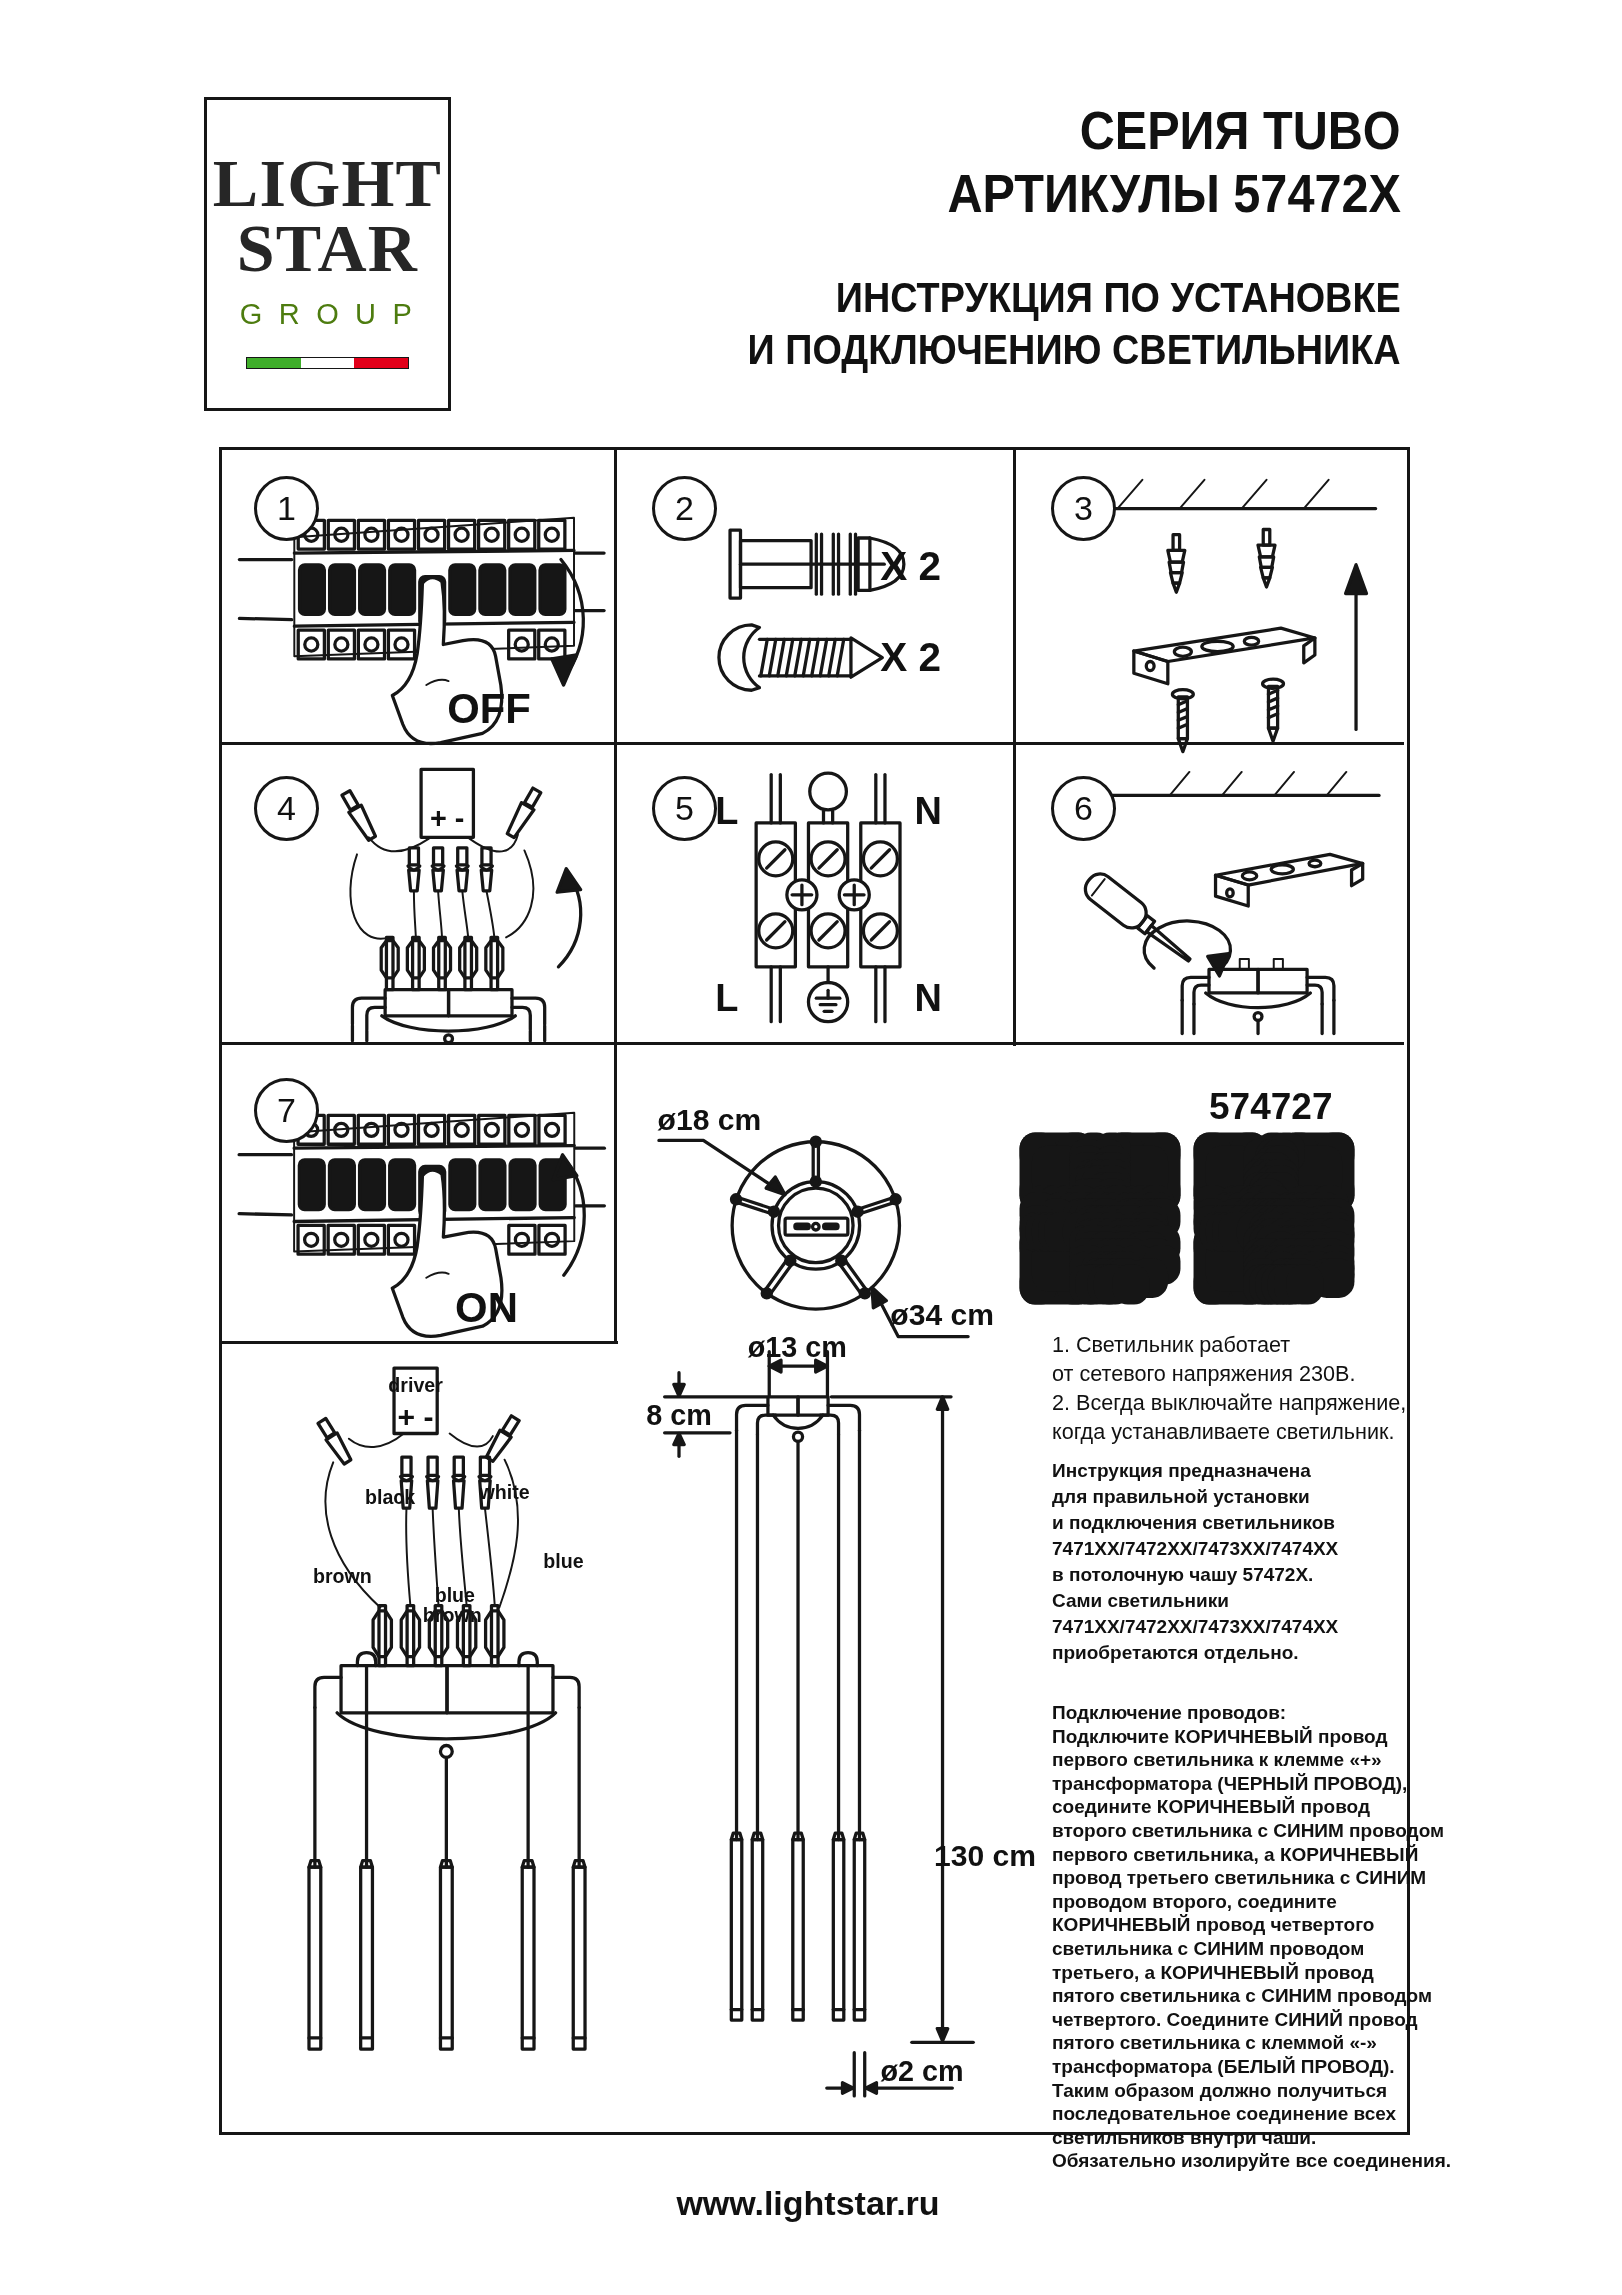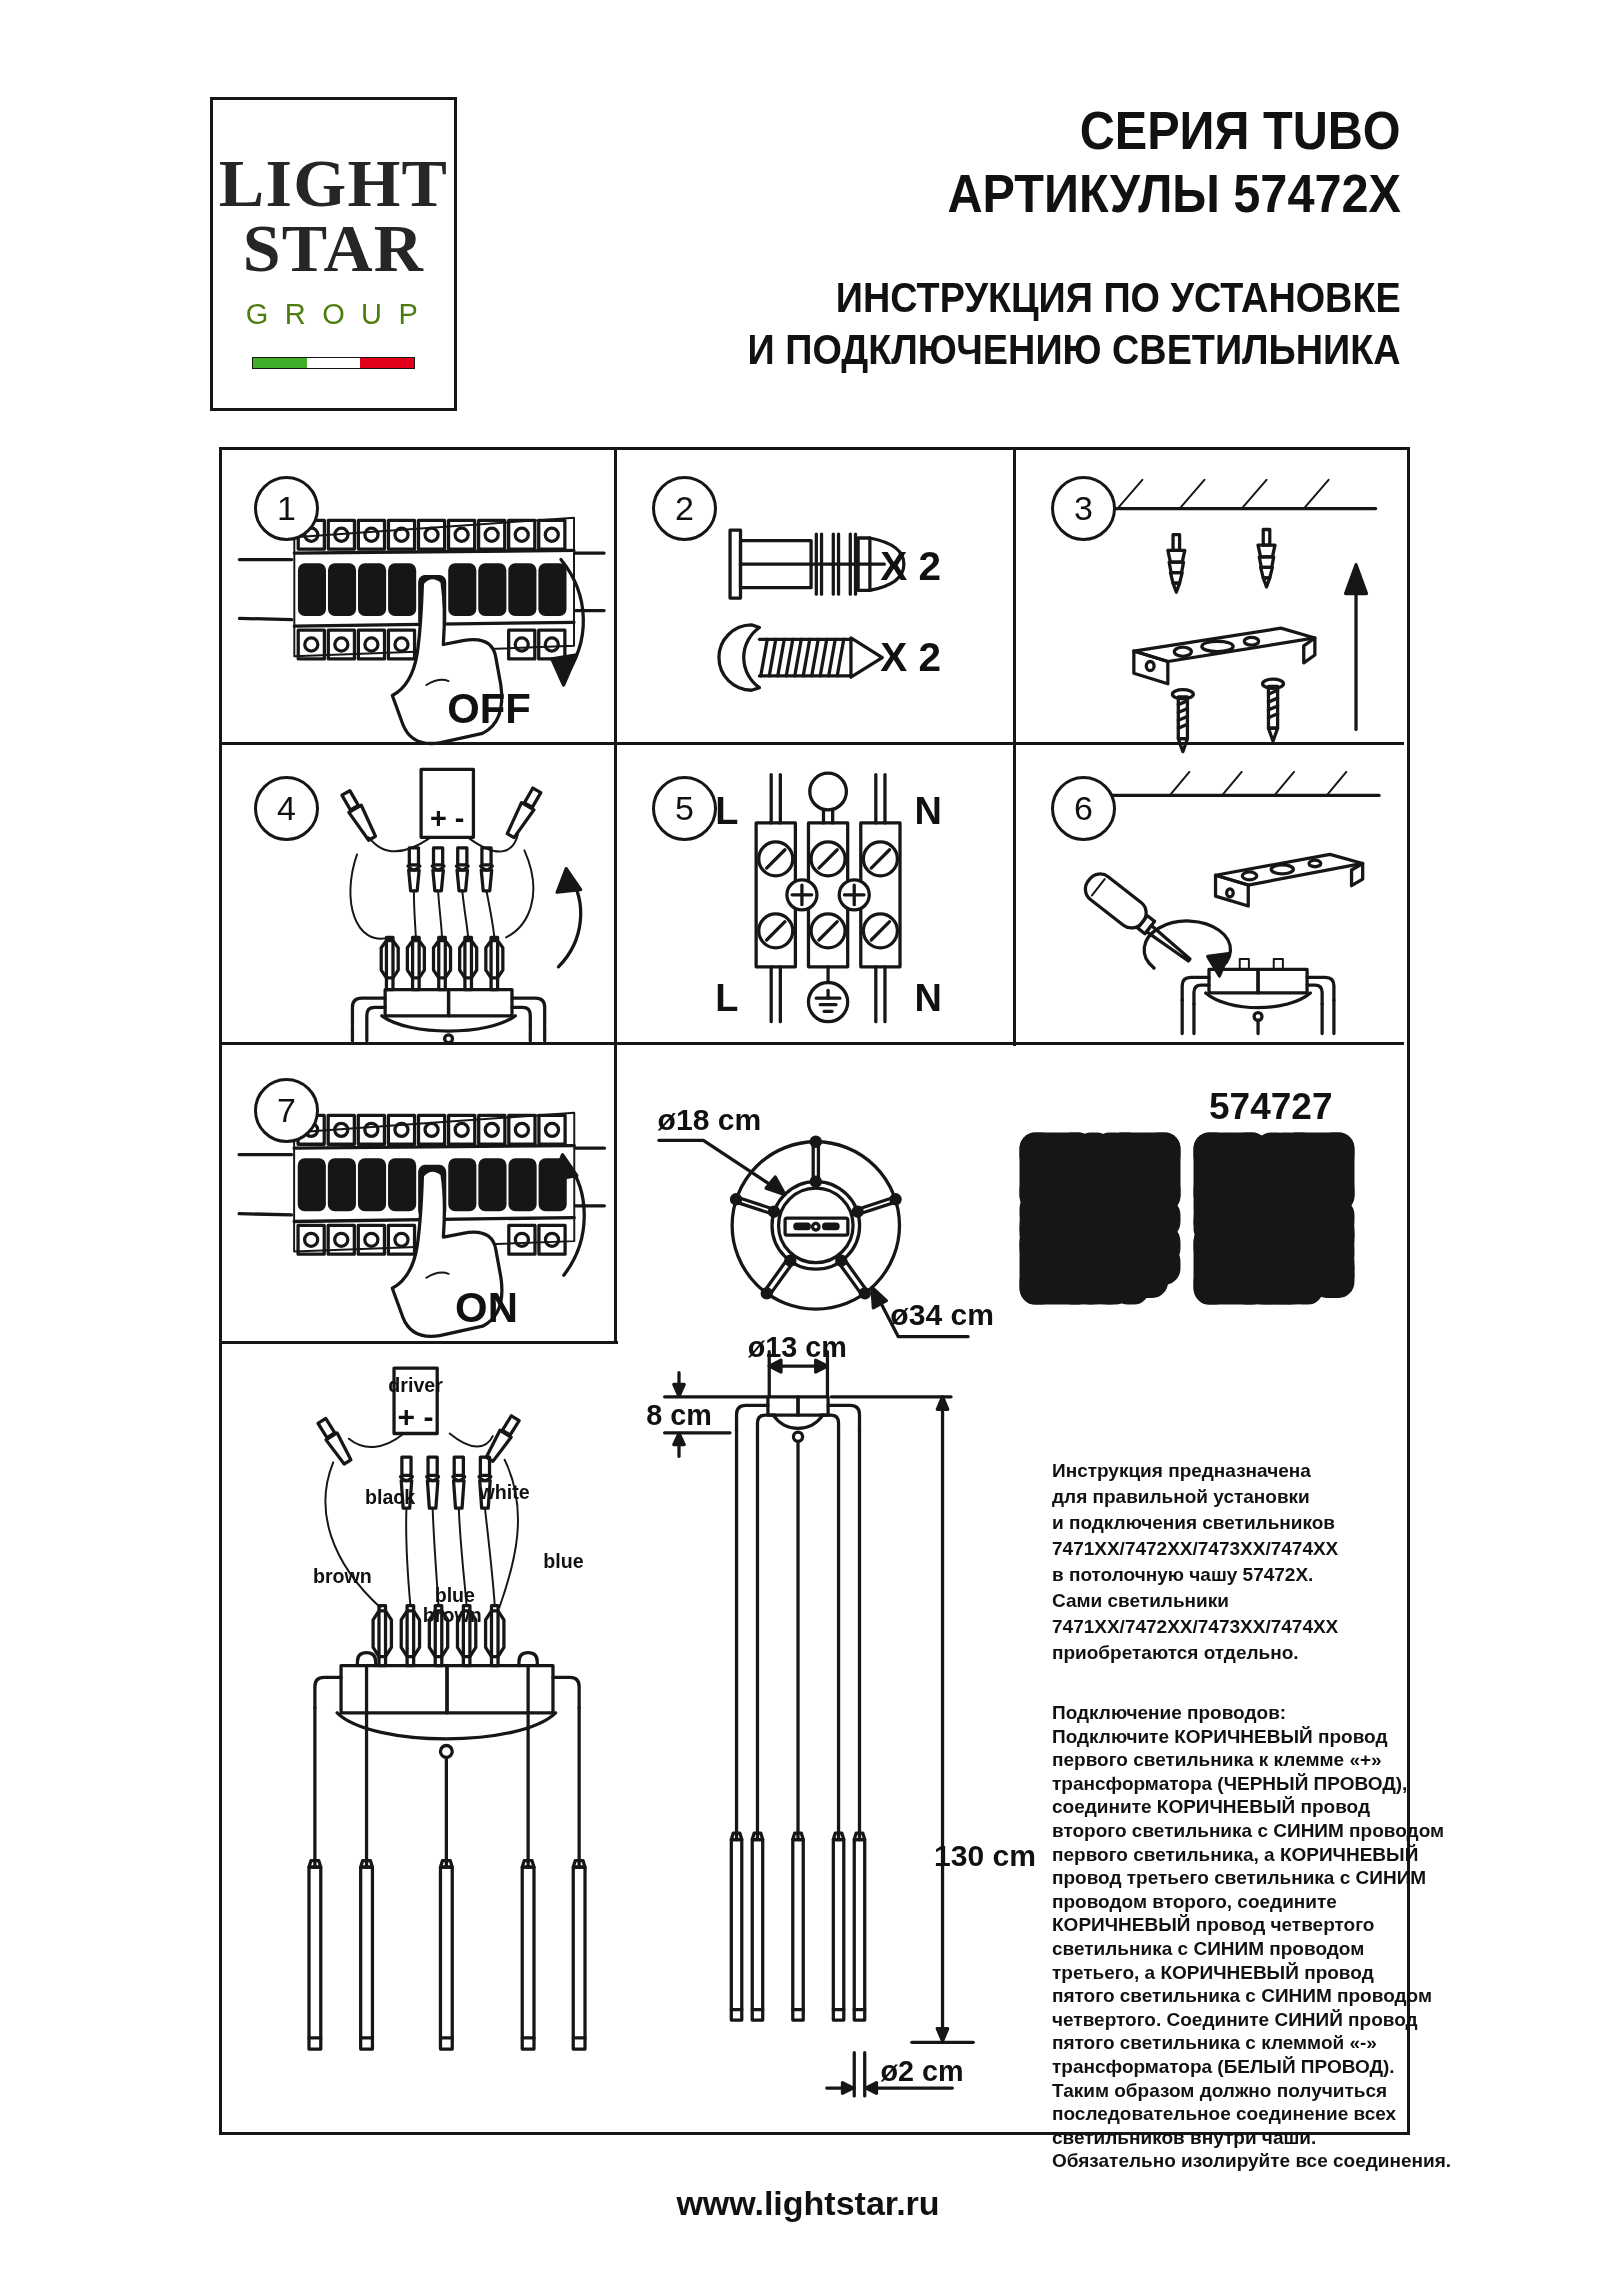--- a/index.html
+++ b/index.html
@@ -1,20 +1,20 @@
 <!DOCTYPE html>
 <html style="font-size:10.5px"><head>
 <meta charset="utf-8">
 <style>
   html,body{margin:0;padding:0;background:#888;}
   .page{position:relative;width:1623px;height:2295px;background:#ffffff;overflow:hidden;
         font-family:"Liberation Sans",sans-serif;color:#111;}
   .abs{position:absolute;}
   
-  .logo-box{left:210px;top:97px;width:241px;height:308px;border:3.9px solid #161616;text-align:center;}
+  .logo-box{left:204px;top:97px;width:241px;height:308px;border:3.9px solid #161616;text-align:center;}
   .logo-light,.logo-star{font-family:"Liberation Serif",serif;font-weight:bold;font-size:68px;
         line-height:65px;letter-spacing:1.3px;color:#262626;}
   .logo-light{margin-top:51px;}
   .logo-group{font-size:29px;letter-spacing:16.4px;margin-top:17px;margin-left:13px;color:#4d7c0f;font-weight:400;}
   .flag{left:39px;top:257px;width:161px;height:9.8px;border:1.3px solid #161616;display:flex;}
   .flag>div{flex:1;}
   
   .hdr{right:222px;text-align:right;font-weight:bold;transform:scaleX(.9);transform-origin:100% 0;white-space:nowrap;}
   .hdr-series{top:99px;font-size:54px;}
   .hdr-articles{top:162px;font-size:54px;}
@@ -974,20 +974,26 @@
       <rect x="20" y="19" width="1" height="1" fill="#161616" stroke="none"></rect>
       <rect x="8" y="20" width="1" height="1" fill="#161616" stroke="none"></rect>
       <rect x="9" y="20" width="1" height="1" fill="#161616" stroke="none"></rect>
       <rect x="10" y="20" width="1" height="1" fill="#161616" stroke="none"></rect>
       <rect x="11" y="20" width="1" height="1" fill="#161616" stroke="none"></rect>
       <rect x="12" y="20" width="1" height="1" fill="#161616" stroke="none"></rect>
       <rect x="13" y="20" width="1" height="1" fill="#161616" stroke="none"></rect>
       <rect x="15" y="20" width="1" height="1" fill="#161616" stroke="none"></rect>
     </svg>
 
+  <div class="abs notes" style="left:1052px;top:1330px;">
+    <div>1. Светильник работает</div>
+    <div>от сетевого напряжения 230В.</div>
+    <div>2. Всегда выключайте напряжение,</div>
+    <div>когда устанавливаете светильник.</div>
+  </div>
 
   <div class="abs para para1" style="left:1052px;top:1458px;">
     <div>Инструкция предназначена</div>
     <div>для правильной установки</div>
     <div>и подключения светильников</div>
     <div>7471XX/7472XX/7473XX/7474XX</div>
     <div>в потолочную чашу 57472X.</div>
     <div>Сами светильники</div>
     <div>7471XX/7472XX/7473XX/7474XX</div>
     <div>приобретаются отдельно.</div>

